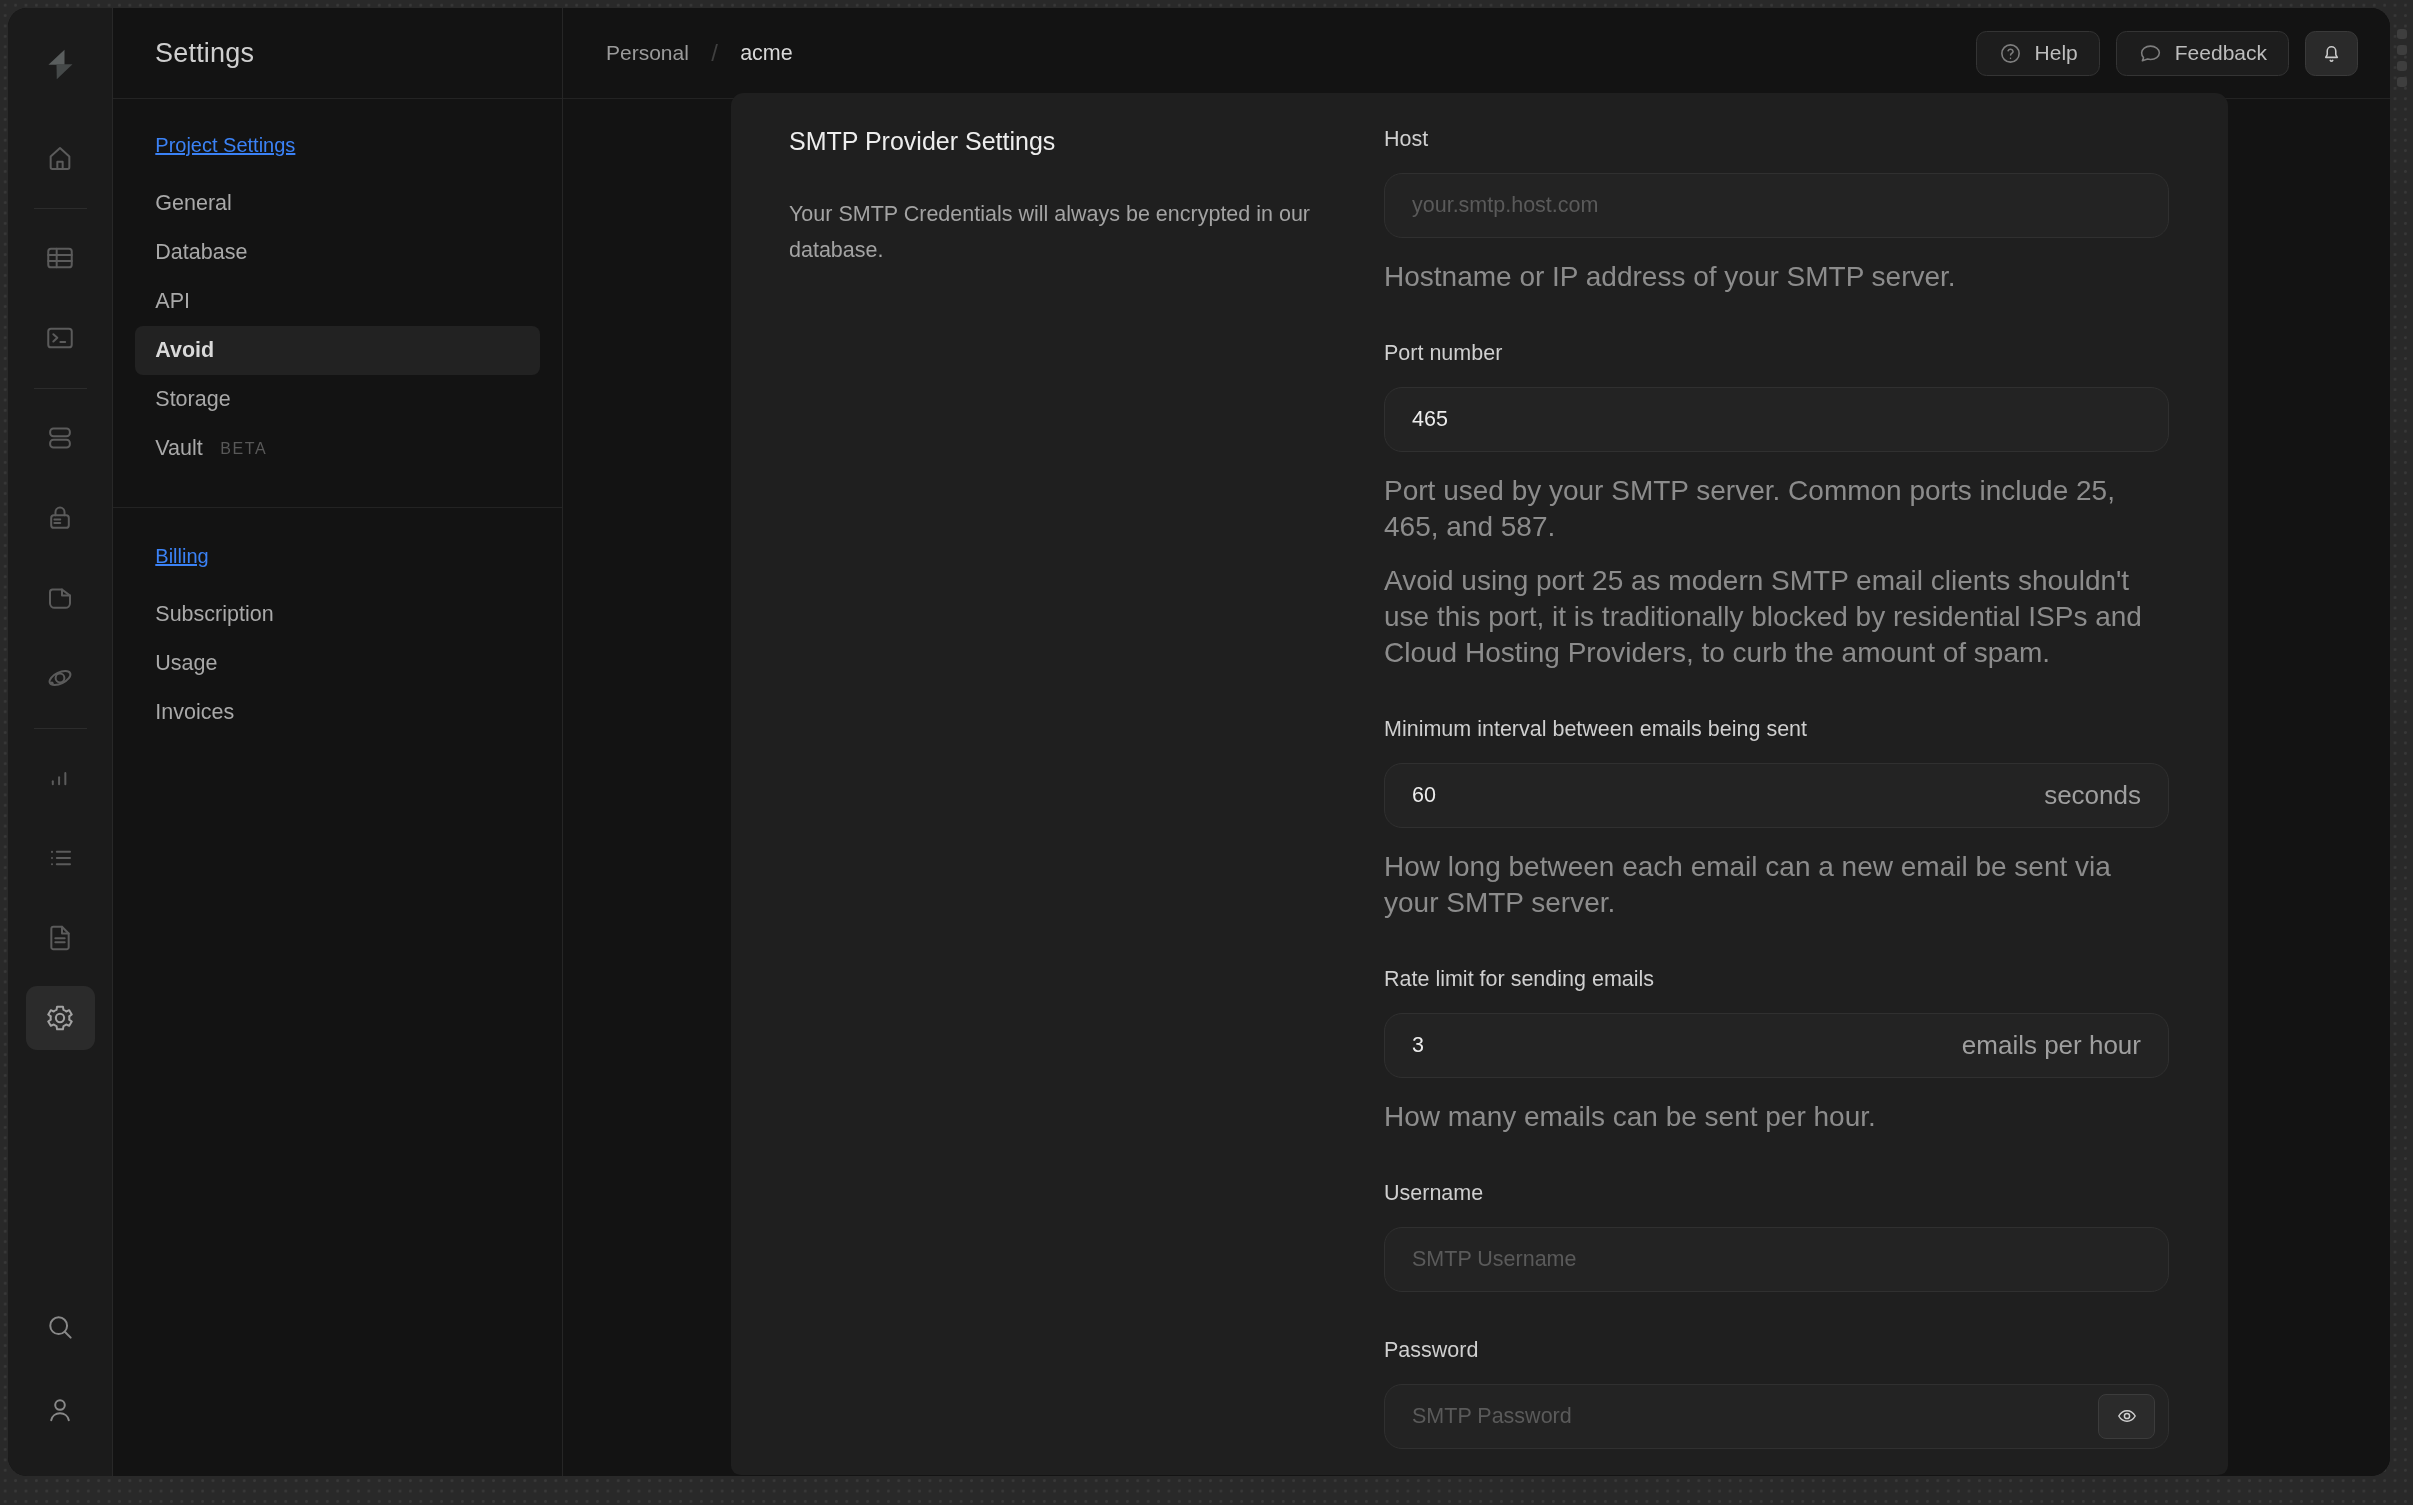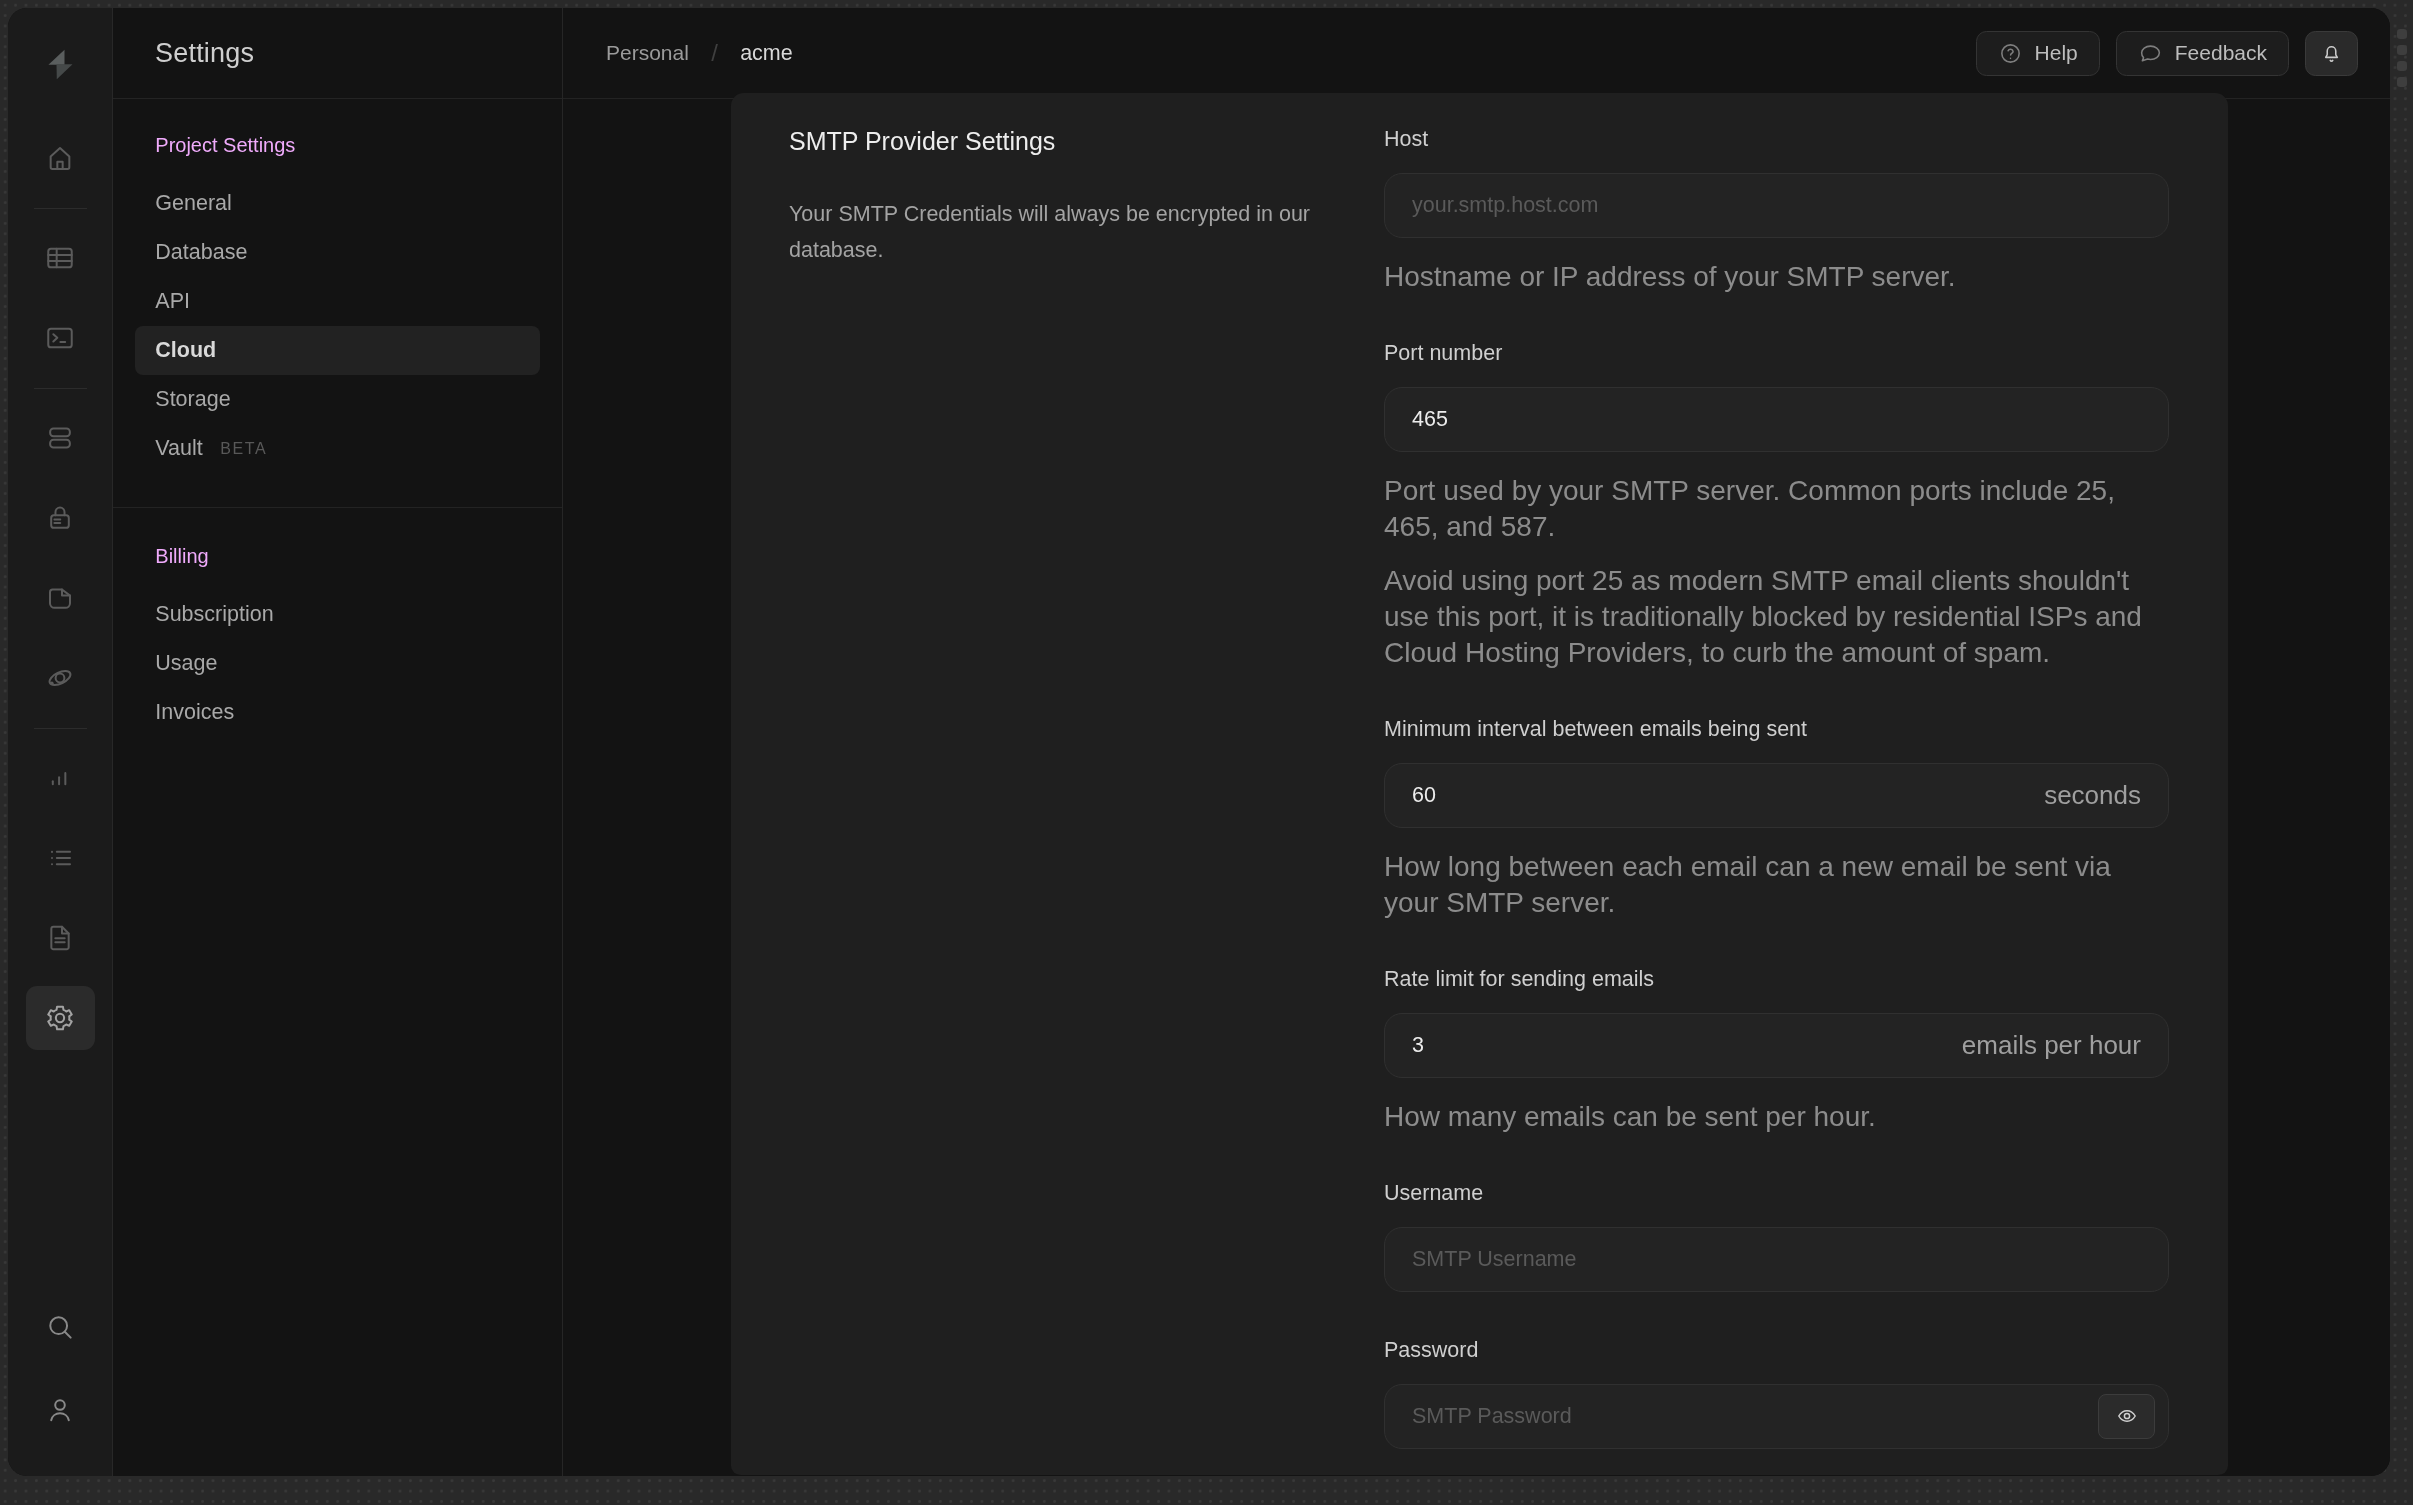--- a/index.html
+++ b/index.html
@@ -47,21 +47,21 @@
   .rail-btn.active { background: #2b2b2b; color: #a3a3a3; }
   .rail-divider { width: 53px; height: 0.8px; background: #2c2c2c; margin: 9.6px 0; }
   .rail-bottom { margin-top: auto; gap: 19px; }
   .rail-bottom .rail-btn { color: #888; margin: 0; }
 
   
   .sidebar { width: 450px; flex: none; background: #131313; border-right: 0.8px solid #262626; display: flex; flex-direction: column; }
   .sidebar-head { height: 91px; flex: none; border-bottom: 0.8px solid #242424; display: flex; align-items: center; padding: 0 42px; }
   .sidebar-head h1 { font-size: 27px; font-weight: 400; color: #cfcfcf; letter-spacing: 0.2px; }
   .sidebar-nav { padding: 35px 22.3px; }
-  .side-heading { color: #f0abfc; font-size: 20px; font-weight: 400; padding: 0 20px; margin-bottom: 22.3px; }
+  .side-heading { color: #3b82f6; font-size: 20px; font-weight: 400; padding: 0 20px; margin-bottom: 22.3px; text-decoration: underline; }
   .side-item {
     height: 49px; display: flex; align-items: center;
     padding: 0 20px; border-radius: 8px;
     color: #a9a9a9; font-size: 21.5px; cursor: pointer;
   }
   .side-item.active { background: #222; color: #d9d9d9; font-weight: 700; }
   .side-badge { font-size: 16px; color: #585858; letter-spacing: 1.6px; margin-left: 17.6px; font-weight: 400; }
   .side-divider { height: 0.8px; background: #232323; margin: 34px -22.3px 37px; }
 
   
@@ -277,21 +277,21 @@
         <div class="side-item">
           <span>General</span>
         </div>
         <div class="side-item">
           <span>Database</span>
         </div>
         <div class="side-item">
           <span>API</span>
         </div>
         <div class="side-item active">
-          <span>Cloud</span>
+          <span>Avoid</span>
         </div>
         <div class="side-item">
           <span>Storage</span>
         </div>
         <div class="side-item">
           <span>Vault</span>
           <span class="side-badge">BETA</span>
         </div>
         <div class="side-divider"></div>
         <div class="side-heading">Billing</div>

